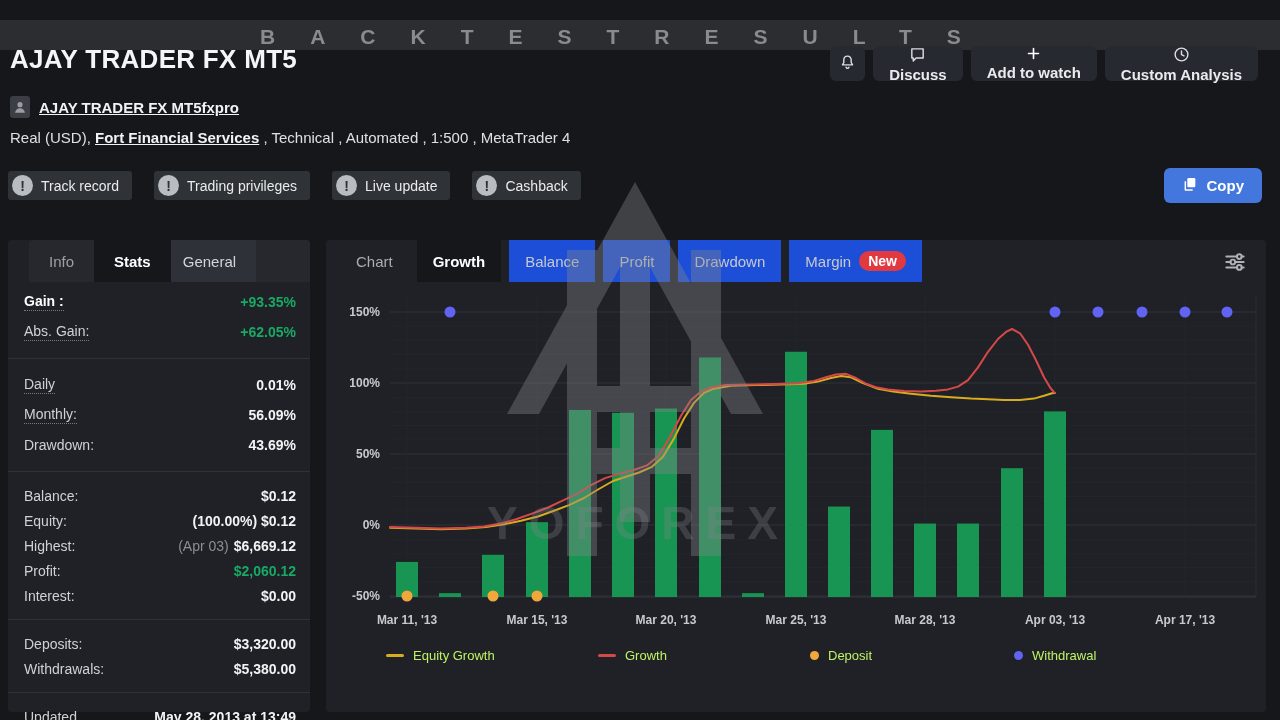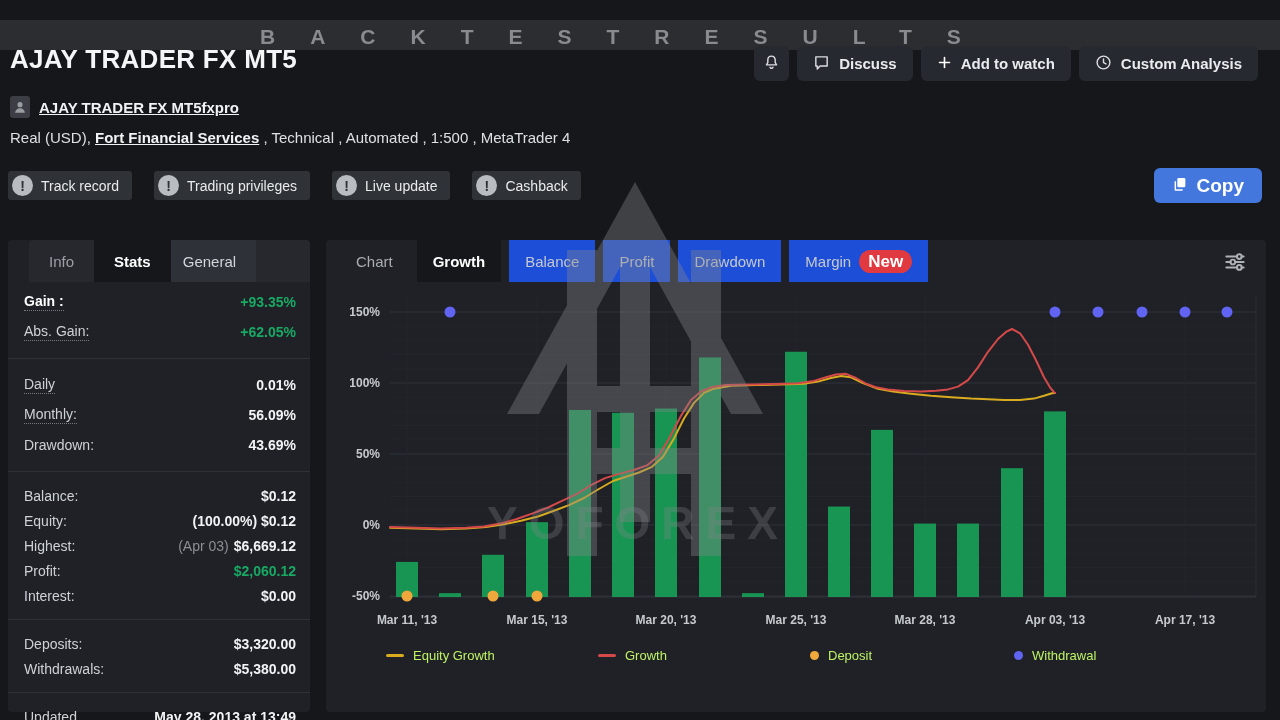--- a/index.html
+++ b/index.html
@@ -6,34 +6,34 @@
   *{box-sizing:border-box;font-family:"Liberation Sans","DejaVu Sans",sans-serif;}
   #page{position:relative;width:1280px;height:720px;background:#16171b;overflow:hidden;}
 
   
   .topstrip{position:absolute;left:0;top:0;width:1280px;height:30px;background:#2c2d31;margin-top:20px;}
   .topstrip-text{position:absolute;left:260px;top:5px;font-size:21px;font-weight:700;color:#8a8b90;letter-spacing:35px;white-space:nowrap;}
 
   
   .page-title{position:absolute;left:10px;top:44px;font-size:26px;font-weight:700;color:#f4f5f6;letter-spacing:.3px;}
   .hdr-actions{position:absolute;top:46px;right:22px;display:flex;gap:8px;}
-  .btn{height:35px;display:inline-flex;align-items:center;gap:9px;padding:0 16px;background:#26292f;border-radius:6px;color:#e9ebee;font-size:15px;font-weight:600;border:none;cursor:pointer;}
+  .btn{height:35px;display:inline-flex;align-items:center;padding:0 16px;background:#26292f;border-radius:6px;color:#e9ebee;font-size:15px;font-weight:600;border:none;cursor:pointer;flex-direction:column;}
   .btn.square{width:35px;padding:0;justify-content:center;}
   .btn svg{flex:none;}
   .userrow{position:absolute;left:10px;top:96px;display:flex;align-items:center;gap:9px;}
   .avatar{width:20px;height:22px;background:#3b3e44;border-radius:3px;display:flex;align-items:center;justify-content:center;}
   .userlink{font-size:15px;font-weight:700;color:#f1f2f4;text-decoration:underline;}
   .subtitle{position:absolute;left:10px;top:129px;font-size:15px;color:#dde0e3;}
   .subtitle .broker{font-weight:700;color:#f1f2f4;text-decoration:underline;}
 
   
   .badges{position:absolute;left:8px;top:171px;display:flex;gap:22px;}
   .badge{height:29px;display:inline-flex;align-items:center;gap:8px;padding:0 13px 0 4px;background:#2f3237;border-radius:3px;font-size:14px;color:#e9ebec;}
   .badge-icon{width:21px;height:21px;border-radius:50%;background:#b9bcc0;color:#2e3136;font-weight:800;font-size:14px;display:flex;align-items:center;justify-content:center;line-height:1;}
-  .copy-btn{position:absolute;right:18px;top:168px;height:35px;display:inline-flex;align-items:center;gap:9px;padding:0 18px;background:#4377dd;border:none;border-radius:6px;color:#fff;font-size:19px;font-weight:700;cursor:pointer;}
+  .copy-btn{position:absolute;right:18px;top:168px;height:35px;display:inline-flex;align-items:center;gap:9px;padding:0 18px;background:#4377dd;border:none;border-radius:6px;color:#fff;font-size:15px;font-weight:700;cursor:pointer;}
 
   
   .card{position:absolute;background:#1f2127;border-radius:4px;}
   #stats-card{left:8px;top:240px;width:302px;height:472px;}
   #chart-card{left:326px;top:240px;width:940px;height:472px;}
 
   
   .sp-tabs{display:flex;height:42px;background:#26282e;border-radius:4px 4px 0 0;overflow:hidden;margin-left:21px;}
   .sp-tab{height:42px;display:flex;align-items:center;padding:0 20px;font-size:15px;color:#9ba0a6;cursor:pointer;}
   .sp-tab.active{background:#15171b;color:#ffffff;font-weight:700;}
@@ -48,21 +48,21 @@
   .sval{font-weight:700;color:#f2f3f5;}
   .sval.green{color:#18a964;}
   .sprefix{color:#8b8f94;font-weight:400;margin-right:5px;}
   .sdiv{height:1px;background:#2f3137;margin:6px 0;}
 
   
   .ct-row{position:absolute;left:0;top:0;right:0;height:42px;display:flex;align-items:stretch;padding-left:14px;gap:8px;border-radius:4px 4px 0 0;}
   .ct{display:flex;align-items:center;gap:8px;padding:0 16px;font-size:15px;color:#c6c9cd;background:#1d4ed8;cursor:pointer;}
   .ct.plain{background:transparent;color:#a8adb2;}
   .ct.active{background:#15171b;color:#ffffff;font-weight:700;}
-  .new-pill{font-size:17px;font-weight:700;color:#fff;padding:3px 9px;border-radius:999px;line-height:1;}
+  .new-pill{font-size:14px;font-weight:700;color:#fff;padding:3px 9px;border-radius:999px;line-height:1;}
   .filter-ico{position:absolute;right:18px;top:9px;width:26px;height:26px;cursor:pointer;}
 
   #plot{position:absolute;left:0;top:0;}
   #legend{position:absolute;left:0;top:408px;width:100%;height:20px;}
   .leg-item{position:absolute;display:flex;align-items:center;gap:9px;font-size:13px;color:#bef264;}
   .leg-line{width:18px;height:3px;border-radius:2px;}
   .leg-dot{width:9px;height:9px;border-radius:50%;}
 
   
   #watermark{position:absolute;pointer-events:none;z-index:50;}

